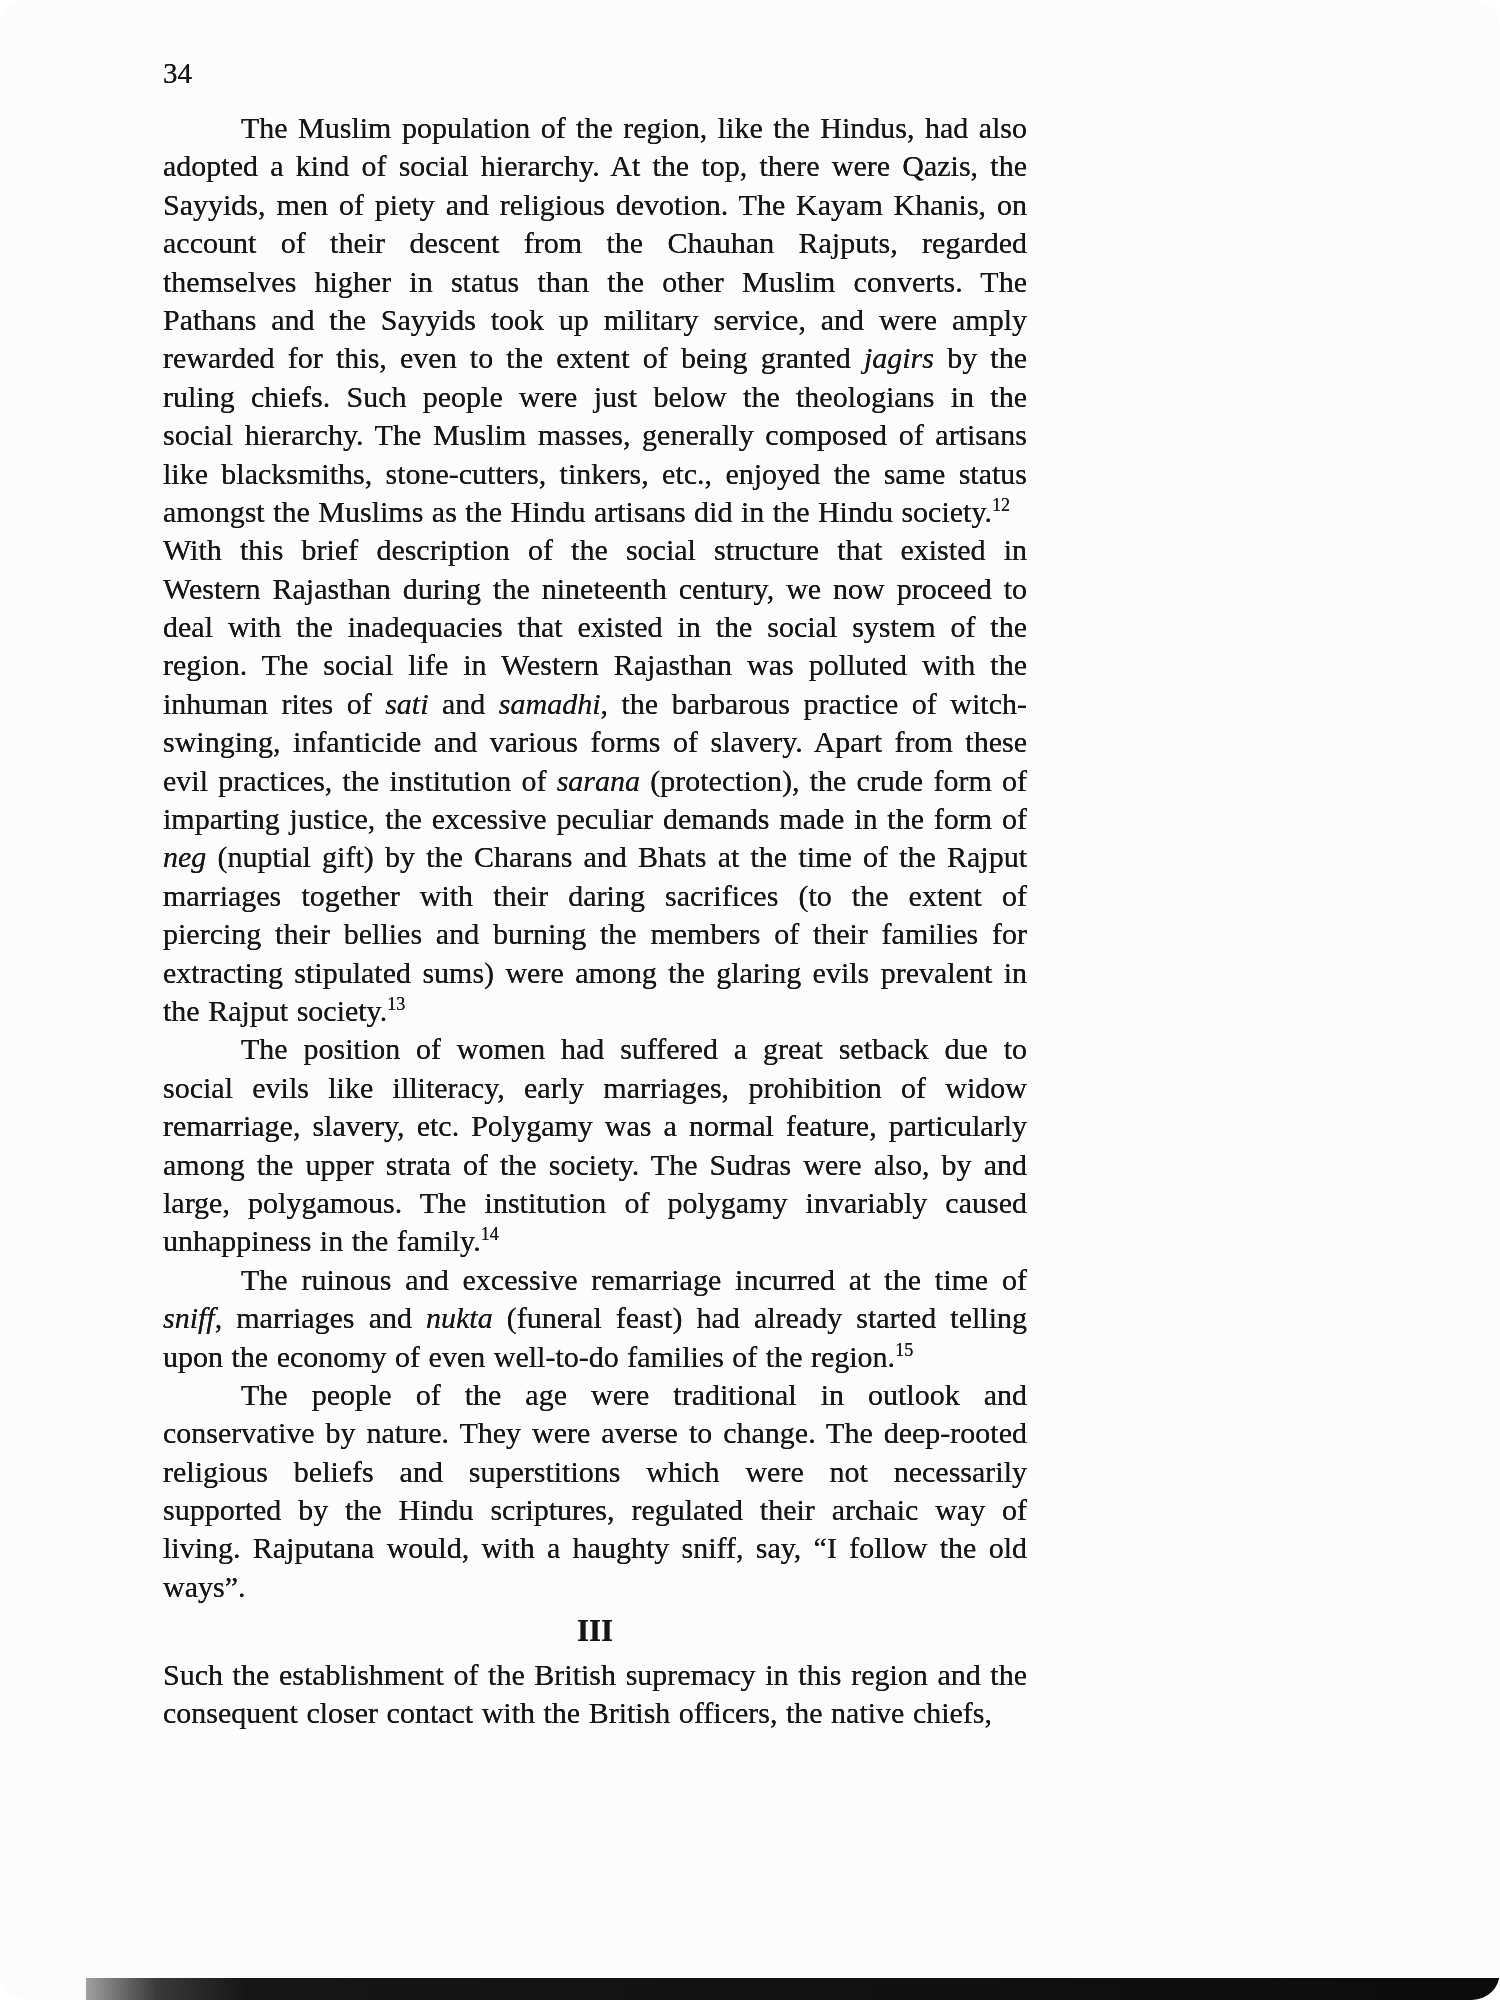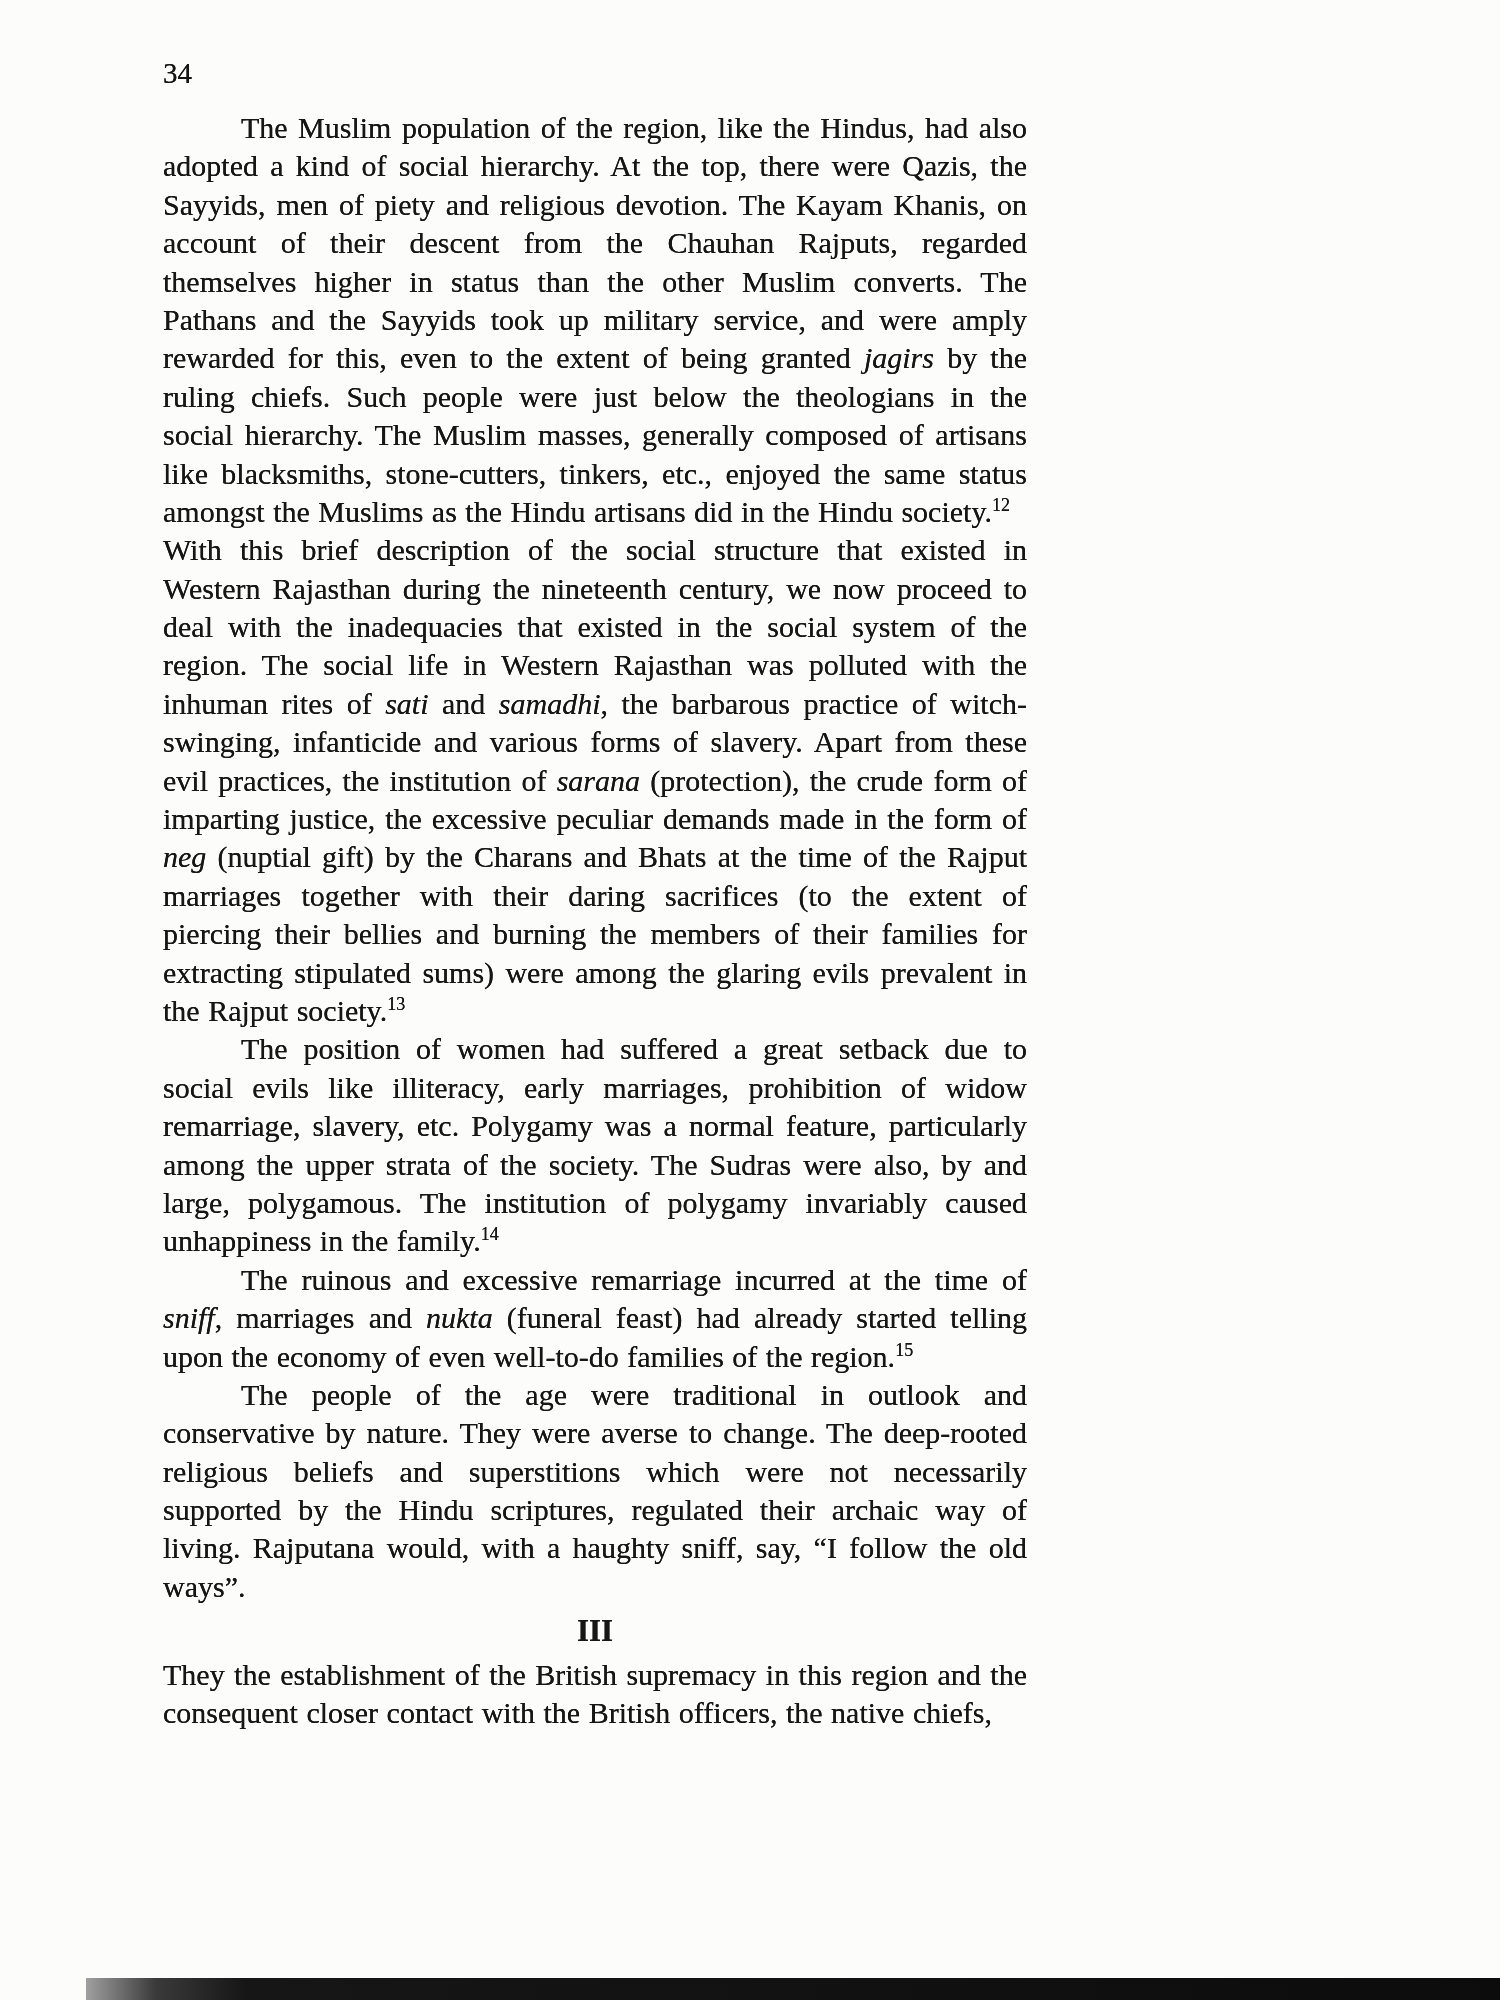--- a/index.html
+++ b/index.html
@@ -6,20 +6,21 @@
   html, body { background: #ffffff; }
   .page {
     position: relative;
     width: 1500px;
     height: 2000px;
     background: var(--page-background, #fcfcfa);
     font-family: "Liberation Serif", serif;
     color: var(--ink, #161616);
     overflow: hidden;
     text-shadow: 0 0 0.4px currentColor; 
+    border-radius: 28px;
   }
   .content-col {
     position: absolute;
     left: 163px;
     top: 55px;
     width: 864px;
   }
   .page-header {
     display: flex;
     justify-content: space-between;
@@ -67,17 +68,17 @@
     <header class="page-header">
       <span class="page-number">34</span>
     </header>
     <main class="page-body">
         <p class="para indent"><span>The Muslim population of the region, like the Hindus, had also adopted a kind of social hierarchy. At the top, there were Qazis, the Sayyids, men of piety and religious devotion. The Kayam Khanis, on account of their descent from the Chauhan Rajputs, regarded themselves higher in status than the other Muslim converts. The Pathans and the Sayyids took up military service, and were amply rewarded for this, even to the extent of being granted </span><i>jagirs</i><span> by the ruling chiefs. Such people were just below the theologians in the social hierarchy. The Muslim masses, generally composed of artisans like blacksmiths, stone-cutters, tinkers, etc., enjoyed the same status amongst the Muslims as the Hindu artisans did in the Hindu society.</span><sup class="fnref">12</sup></p>
         <p class="para"><span>With this brief description of the social structure that existed in Western Rajasthan during the nineteenth century, we now proceed to deal with the inadequacies that existed in the social system of the region. The social life in Western Rajasthan was polluted with the inhuman rites of </span><i>sati</i><span> and </span><i>samadhi</i><span>, the barbarous practice of witch-swinging, infanticide and various forms of slavery. Apart from these evil practices, the institution of </span><i>sarana</i><span> (protection), the crude form of imparting justice, the excessive peculiar demands made in the form of </span><i>neg</i><span> (nuptial gift) by the Charans and Bhats at the time of the Rajput marriages together with their daring sacrifices (to the extent of piercing their bellies and burning the members of their families for extracting stipulated sums) were among the glaring evils prevalent in the Rajput society.</span><sup class="fnref">13</sup></p>
         <p class="para indent"><span>The position of women had suffered a great setback due to social evils like illiteracy, early marriages, prohibition of widow remarriage, slavery, etc. Polygamy was a normal feature, particularly among the upper strata of the society. The Sudras were also, by and large, polygamous. The institution of polygamy invariably caused unhappiness in the family.</span><sup class="fnref">14</sup></p>
         <p class="para indent"><span>The ruinous and excessive remarriage incurred at the time of </span><i>sniff</i><span>, marriages and </span><i>nukta</i><span> (funeral feast) had already started telling upon the economy of even well-to-do families of the region.</span><sup class="fnref">15</sup></p>
         <p class="para indent"><span>The people of the age were traditional in outlook and conservative by nature. They were averse to change. The deep-rooted religious beliefs and superstitions which were not necessarily supported by the Hindu scriptures, regulated their archaic way of living. Rajputana would, with a haughty sniff, say, “I follow the old ways”.</span></p>
         <div class="section-heading">III</div>
-        <p class="para"><span>They the establishment of the British supremacy in this region and the consequent closer contact with the British officers, the native chiefs,</span></p>
+        <p class="para"><span>Such the establishment of the British supremacy in this region and the consequent closer contact with the British officers, the native chiefs,</span></p>
       </main>
   </div>
   <div class="scan-bar"></div>
 </div>
 
 </body></html>

